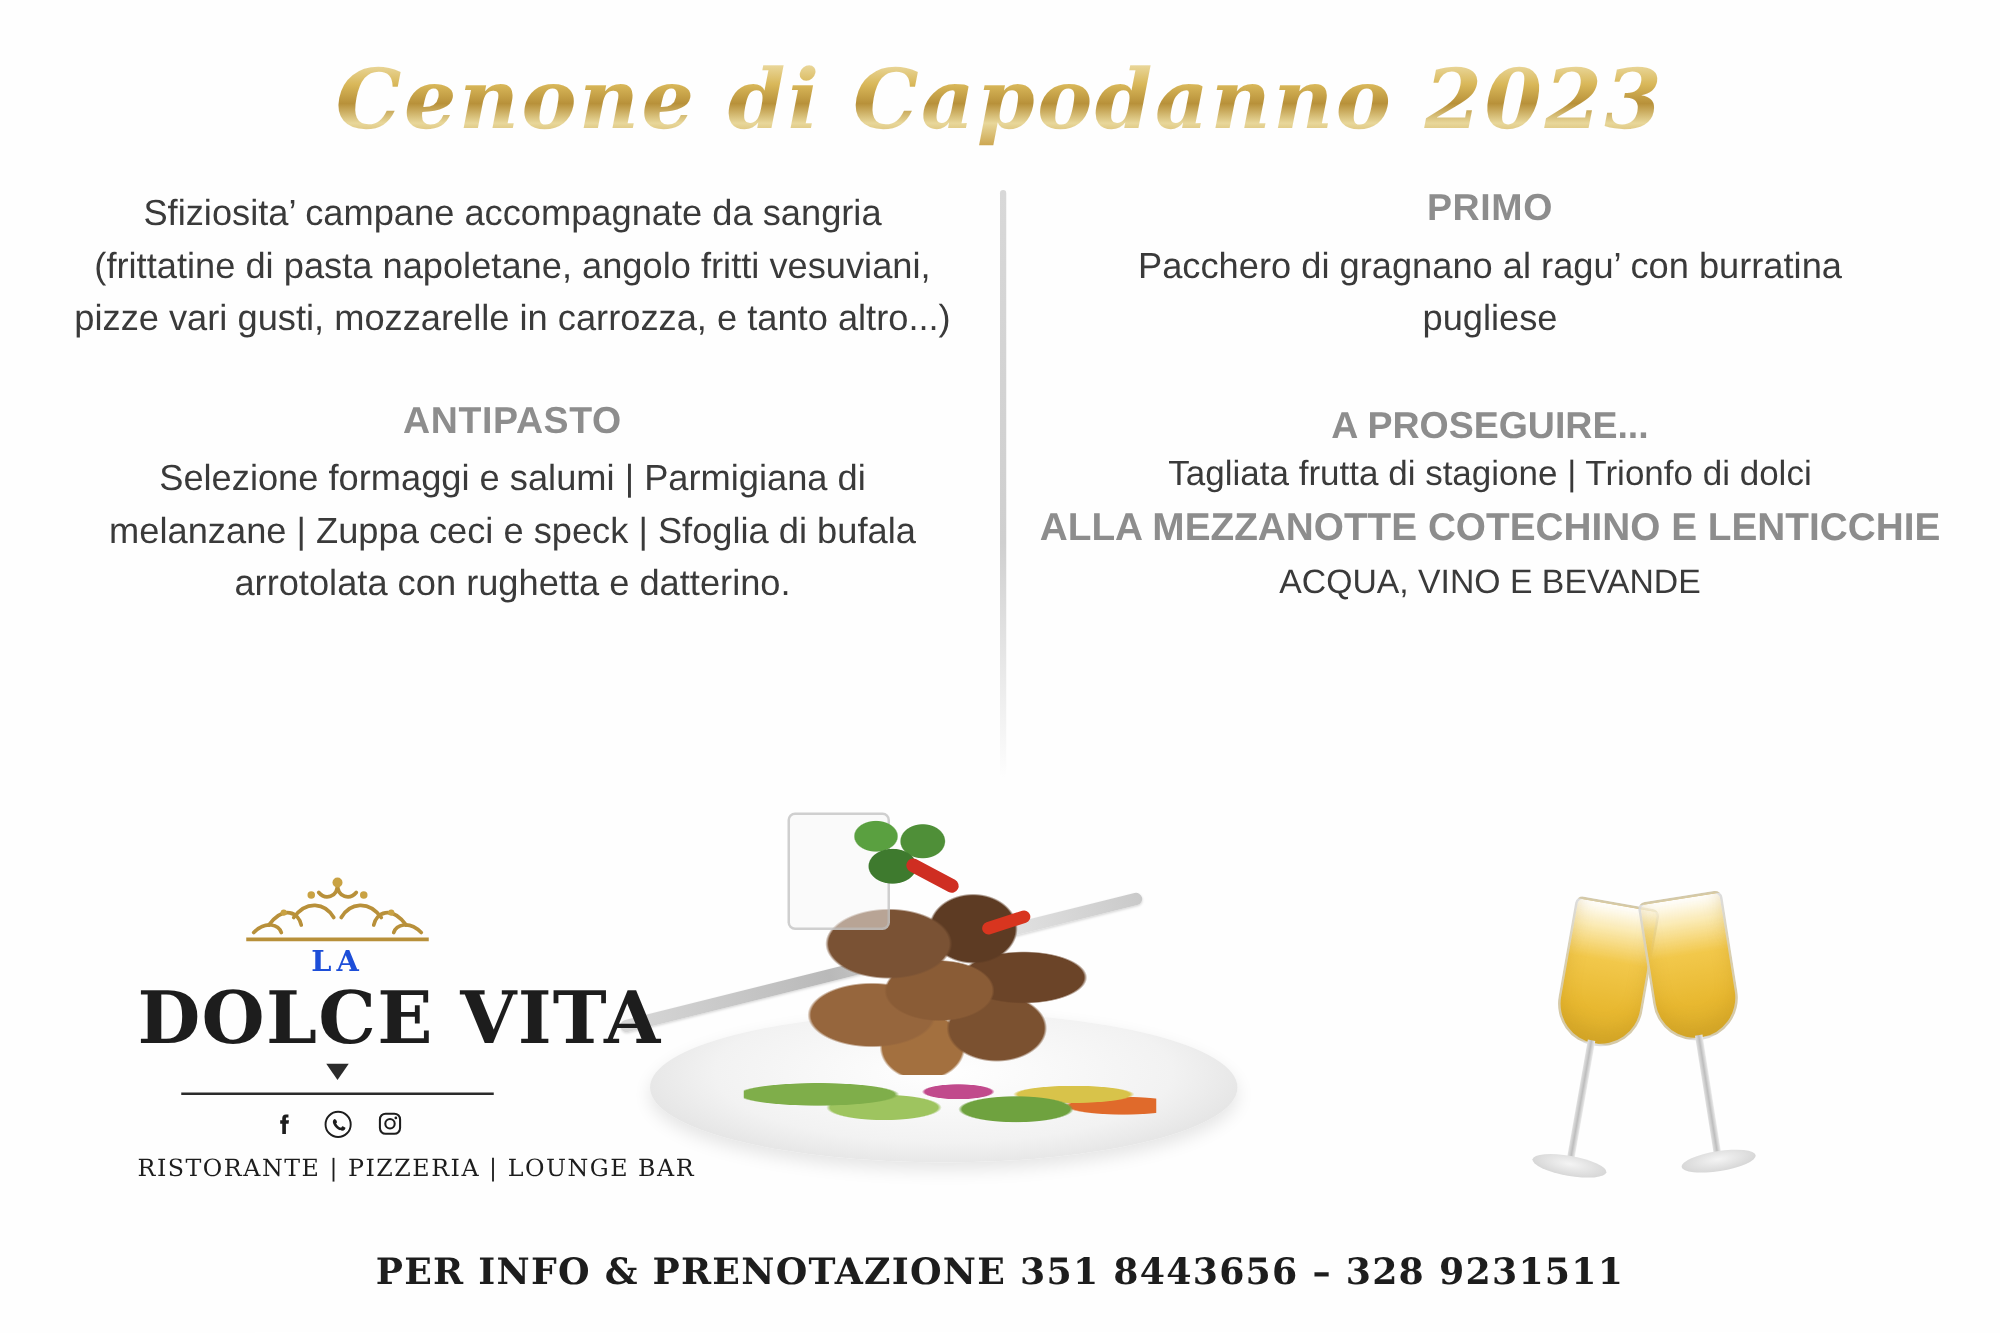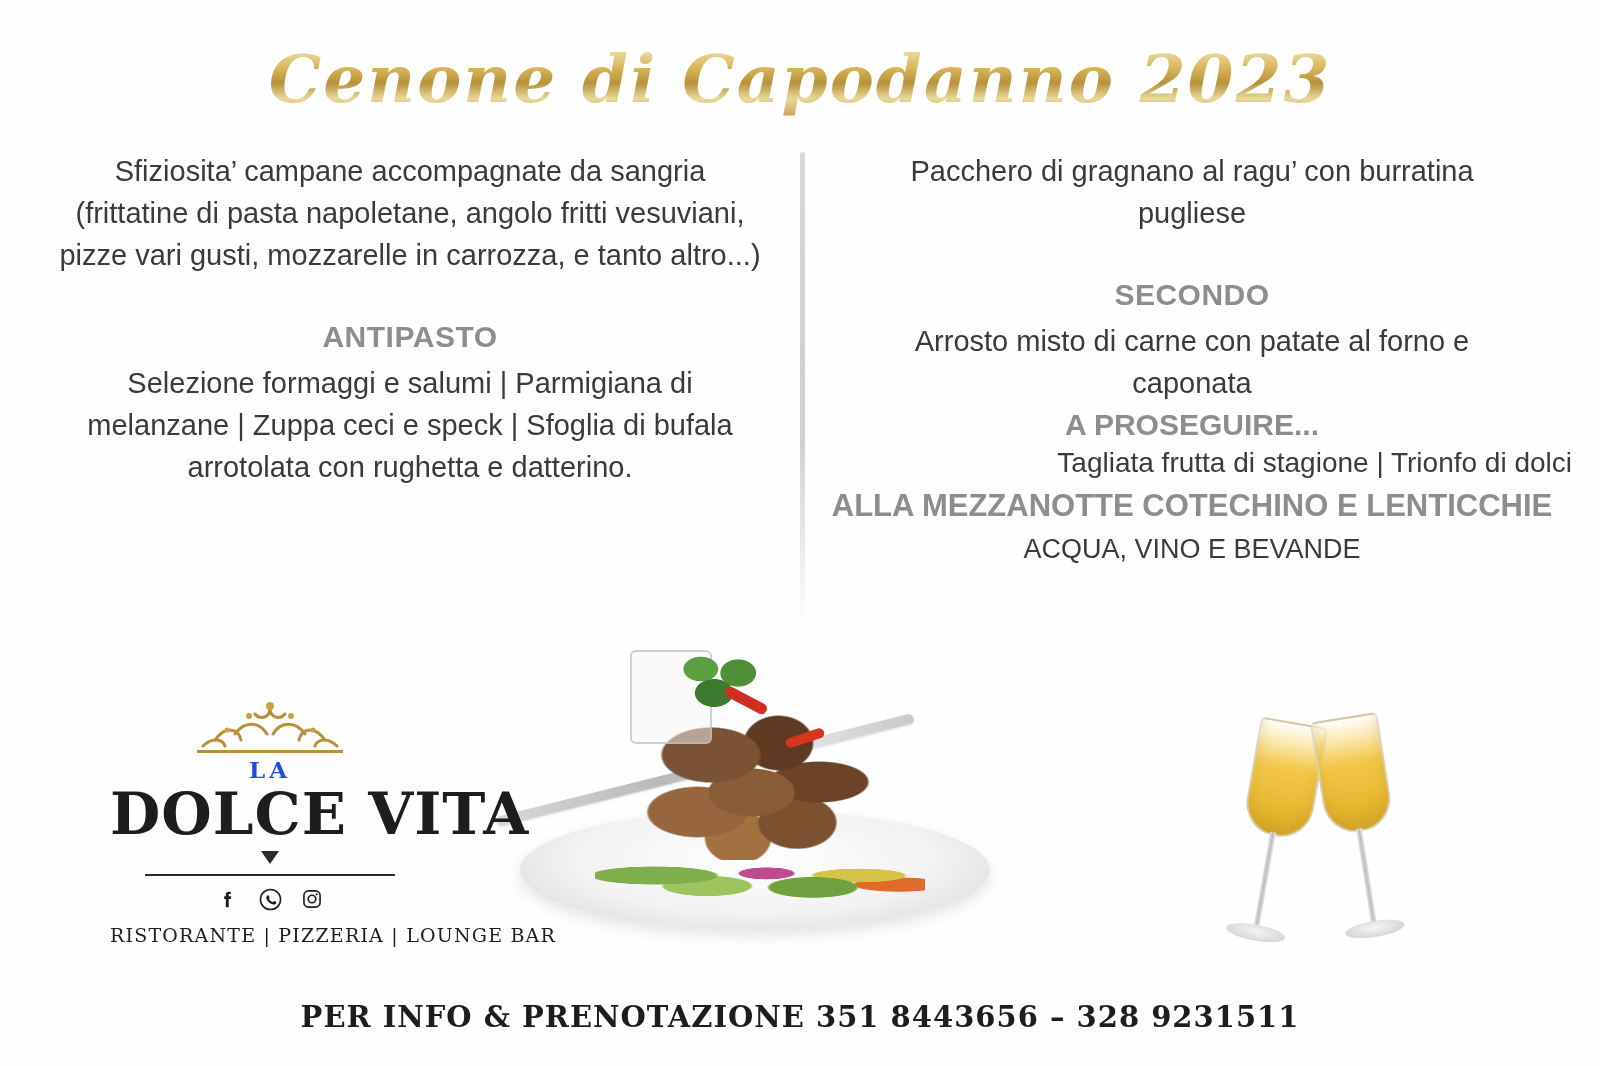--- a/index.html
+++ b/index.html
@@ -81,21 +81,21 @@
 
   .head-tight {
     text-align: center;
     font-weight: bold;
     color: #8d8d8d;
     font-size: 30px;
     margin: 4px 0 2px 0;
     line-height: 1.15;
   }
   .body-tight {
-    text-align: right;
+    text-align: center;
     color: #3a3a3a;
     font-size: 28px;
     line-height: 1.3;
     margin: 0;
   }
   .head-big-wrap {
     text-align: center;
     font-weight: bold;
     color: #8d8d8d;
     font-size: 31px;
@@ -339,31 +339,27 @@
       <p class="section-body">Selezione formaggi e salumi | Parmigiana di</p>
       <p class="section-body">melanzane | Zuppa ceci e speck | Sfoglia di bufala</p>
       <p class="section-body">arrotolata con rughetta e datterino.</p>
     </div>
 
   </div>
 
   <div class="col col-right">
 
     <div>
+      <p class="section-head">PRIMO</p>
       <p class="section-body">Pacchero di gragnano al ragu’ con burratina</p>
       <p class="section-body">pugliese</p>
     </div>
 
     <div class="spacer-lg"></div>
 
-    <div>
-      <p class="section-head">SECONDO</p>
-      <p class="section-body">Arrosto misto di carne con patate al forno e</p>
-      <p class="section-body">caponata</p>
-    </div>
 
     <div>
       <p class="head-tight">A PROSEGUIRE...</p>
       <p class="body-tight">Tagliata frutta di stagione | Trionfo di dolci</p>
     </div>
 
     <div>
       <p class="head-big-wrap">ALLA MEZZANOTTE COTECHINO E LENTICCHIE</p>
       <p class="beverage">ACQUA, VINO E BEVANDE</p>
     </div>

